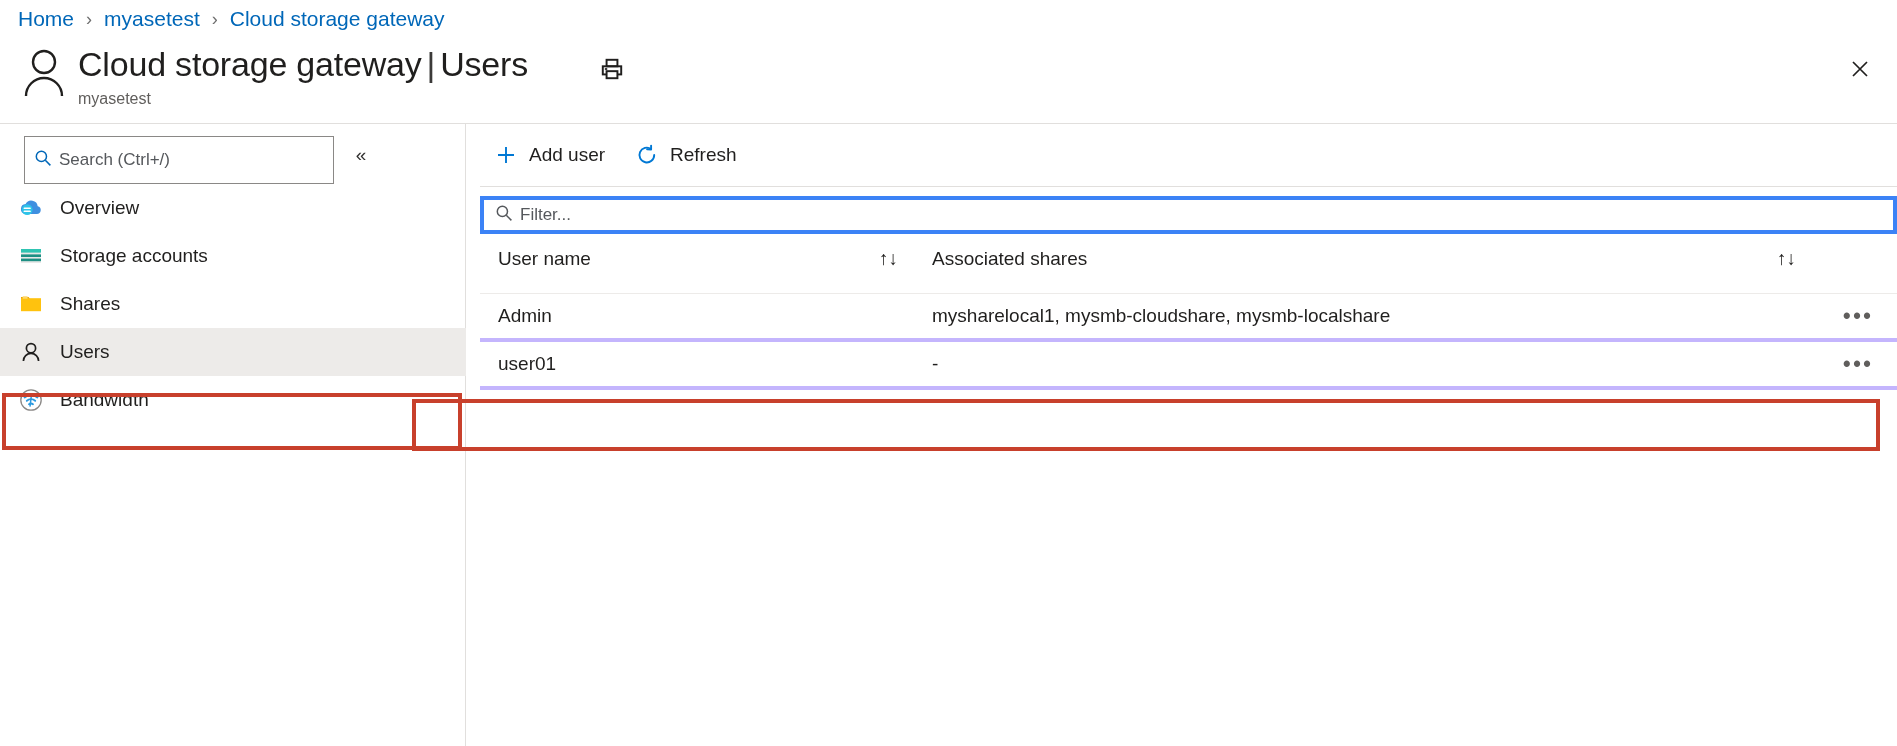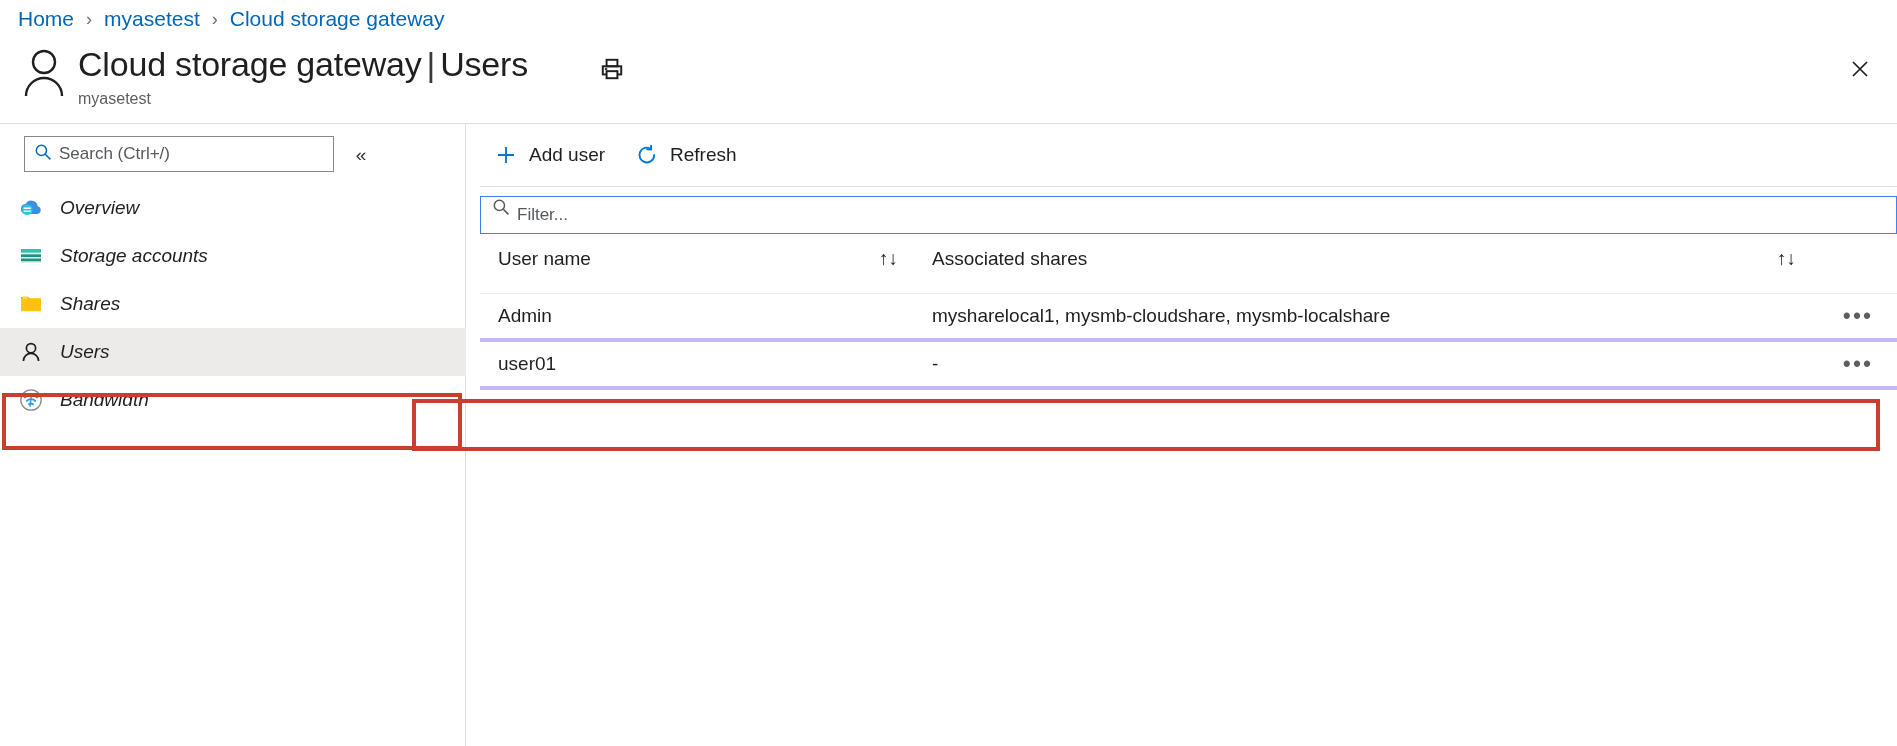--- a/index.html
+++ b/index.html
@@ -53,40 +53,40 @@
     background: #e1dfdd;
   }
 
   
   .left-pane {
     position: absolute; left: 0; top: 124px; width: 466px; height: 622px;
     border-right: 1px solid #e1dfdd; background: #fff;
   }
   .search-wrap {
     position: absolute; left: 24px; top: 12px;
-    width: 310px; height: 36px;
+    width: 310px; height: 48px;
     border: 1px solid #8a8886; background: #fff;
     display: flex; align-items: center; padding: 0 8px;
   }
   .search-wrap .mag { flex: 0 0 20px; margin-right: 6px; }
   .search-input {
     border: none; outline: none; background: transparent;
     font-family: "Liberation Sans", sans-serif;
     font-size: 17px; color: #323130; width: 100%;
   }
   .search-input::placeholder { color: #55585c; opacity: 1; }
   .collapse-btn {
     position: absolute; left: 346px; top: 16px;
     width: 30px; height: 28px; cursor: pointer;
     display: flex; align-items: center; justify-content: center;
     background: transparent; border: none;
     color: #323130; font-size: 19px; line-height: 1;
   }
 
-  .nav-list { position: absolute; left: 0; top: 60px; width: 466px; font-style: italic; }
+  .nav-list { position: absolute; left: 0; top: 60px; width: 466px; }
   .nav-item {
     position: relative;
     display: flex; align-items: center;
     height: 48px; padding-left: 18px;
     cursor: pointer; font-size: 19px; color: #201f1e;
   }
   .nav-item .nav-ico {
     flex: 0 0 26px; width: 26px; height: 26px;
     display: flex; align-items: center; justify-content: center;
     margin-right: 16px;
@@ -117,22 +117,22 @@
   .tb-ico { width: 24px; height: 24px; display: flex; align-items: center; justify-content: center; }
 
   .toolbar-rule {
     position: absolute; left: 13px; top: 62px; width: 1417px; height: 1px;
     background: #e1dfdd;
   }
 
   .filter-wrap {
     position: absolute; left: 13px; top: 72px;
     width: 1417px; height: 38px;
-    border: 1px solid #3b82f6; background: #fff;
-    display: flex; padding: 0 10px;
+    border: 4px solid #3b82f6; background: #fff;
+    display: flex; align-items: center; padding: 0 10px;
   }
   .filter-wrap .mag { flex: 0 0 20px; margin-right: 6px; }
   .filter-input {
     border: none; outline: none; background: transparent;
     font-family: "Liberation Sans", sans-serif;
     font-size: 17px; color: #323130; width: 100%;
   }
   .filter-input::placeholder { color: #55585c; opacity: 1; }
 
   

